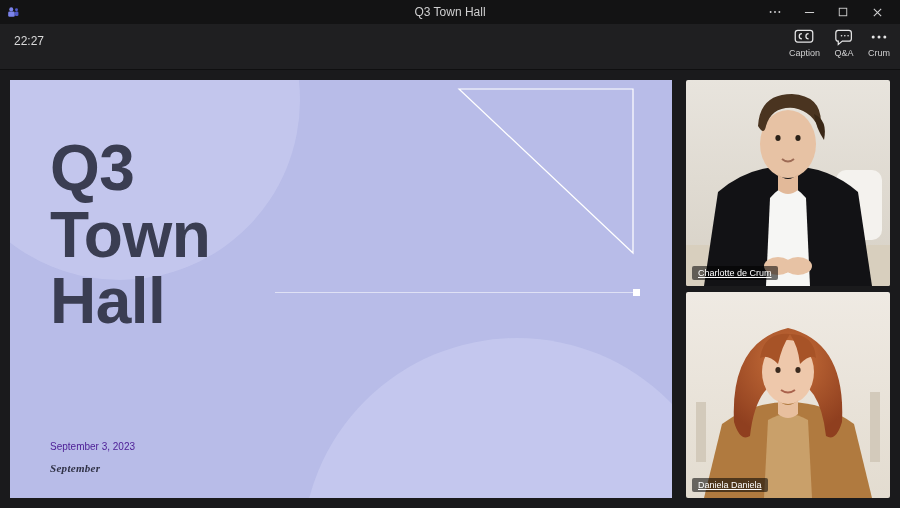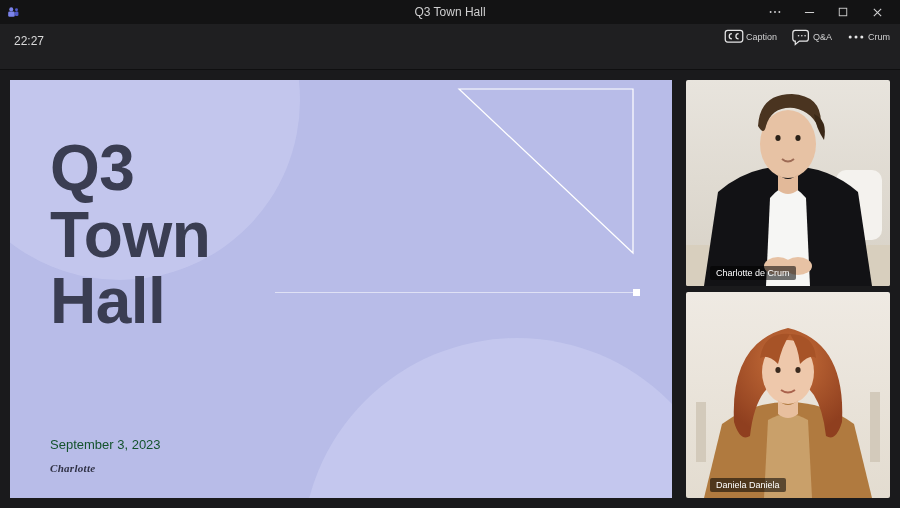--- a/index.html
+++ b/index.html
@@ -52,21 +52,21 @@
       padding: 4px 10px 0 14px;
       border-bottom: 1px solid #0f0f10;
     }
     .clock {
       color: #d9d9da; font-size: 12px; padding-top: 6px;
     }
     .toolbar-right {
       display: flex; align-items: center; gap: 14px;
     }
     .tb-btn {
-      display: flex; flex-direction: row; align-items: center; gap: 2px;
+      display: flex; flex-direction: column; align-items: center; gap: 2px;
       color: #e6e6e7; cursor: pointer;
     }
     .tb-btn .ico {
       width: 20px; height: 18px; display: flex; align-items: center; justify-content: center;
     }
     .tb-btn .lbl { font-size: 9px; color: #cfcfd0; }
 
     .leave-btn {
       background: #c4314b;
       border-radius: 4px;
@@ -138,22 +138,22 @@
       top: 55px; left: 40px;
       font-size: 64px;
       font-weight: 700;
       line-height: 1.04;
       color: #3a3d52;
       letter-spacing: -0.5px;
     }
     .slide-date {
       position: absolute;
       bottom: 46px; left: 40px;
-      font-size: 13px;
-      color: #14532d;
+      font-size: 10px;
+      color: #4c1d95;
     }
     .slide-brand {
       position: absolute;
       bottom: 24px; left: 40px;
       font-size: 11px;
       font-family: Georgia, serif;
       font-style: italic;
       letter-spacing: 0.3px;
       color: #2f3145;
       font-weight: 700;
@@ -170,26 +170,27 @@
     .tile {
       flex: 1;
       position: relative;
       border-radius: 2px;
       overflow: hidden;
       display: flex;
     }
     .tile svg.portrait { width: 100%; height: 100%; display: block; }
     .name-label {
       position: absolute;
-      bottom: 6px; left: 24px;
+      bottom: 6px; left: 6px;
       background: rgba(0,0,0,0.55);
       font-size: 9px;
       color: #ffffff;
       padding: 2px 6px;
       border-radius: 2px;
+      text-decoration: underline;
     }
   </style>
 </head>
 <body>
 
 <div class="titlebar">
   <div class="titlebar-left">
     <span class="app-icon">
       <svg viewBox="0 0 16 16" width="14" height="14">
           <circle cx="6" cy="5" r="2.3" fill="#7b83eb"></circle>
@@ -269,21 +270,21 @@
       <div class="circle-tl"></div>
       <div class="circle-br"></div>
       <svg class="triangle" viewBox="0 0 180 170">
         <path d="M3 3 H177 V167 Z" fill="none" stroke="#ffffff" stroke-width="1.2"></path>
       </svg>
       <div class="hline"></div>
       <pre class="slide-title" style="font-family:inherit;white-space:pre;">Q3
 Town
 Hall</pre>
       <div class="slide-date">September 3, 2023</div>
-      <div class="slide-brand">Charlotte</div>
+      <div class="slide-brand">September</div>
     </div>
   </div>
 
   <div class="side">
 
     <div class="tile">
       <svg class="portrait" viewBox="0 0 204 206" preserveAspectRatio="xMidYMid slice">
         <defs>
           <linearGradient id="bg1" x1="0" y1="0" x2="0" y2="1">
             <stop offset="0" stop-color="#e8e4dd"></stop>

